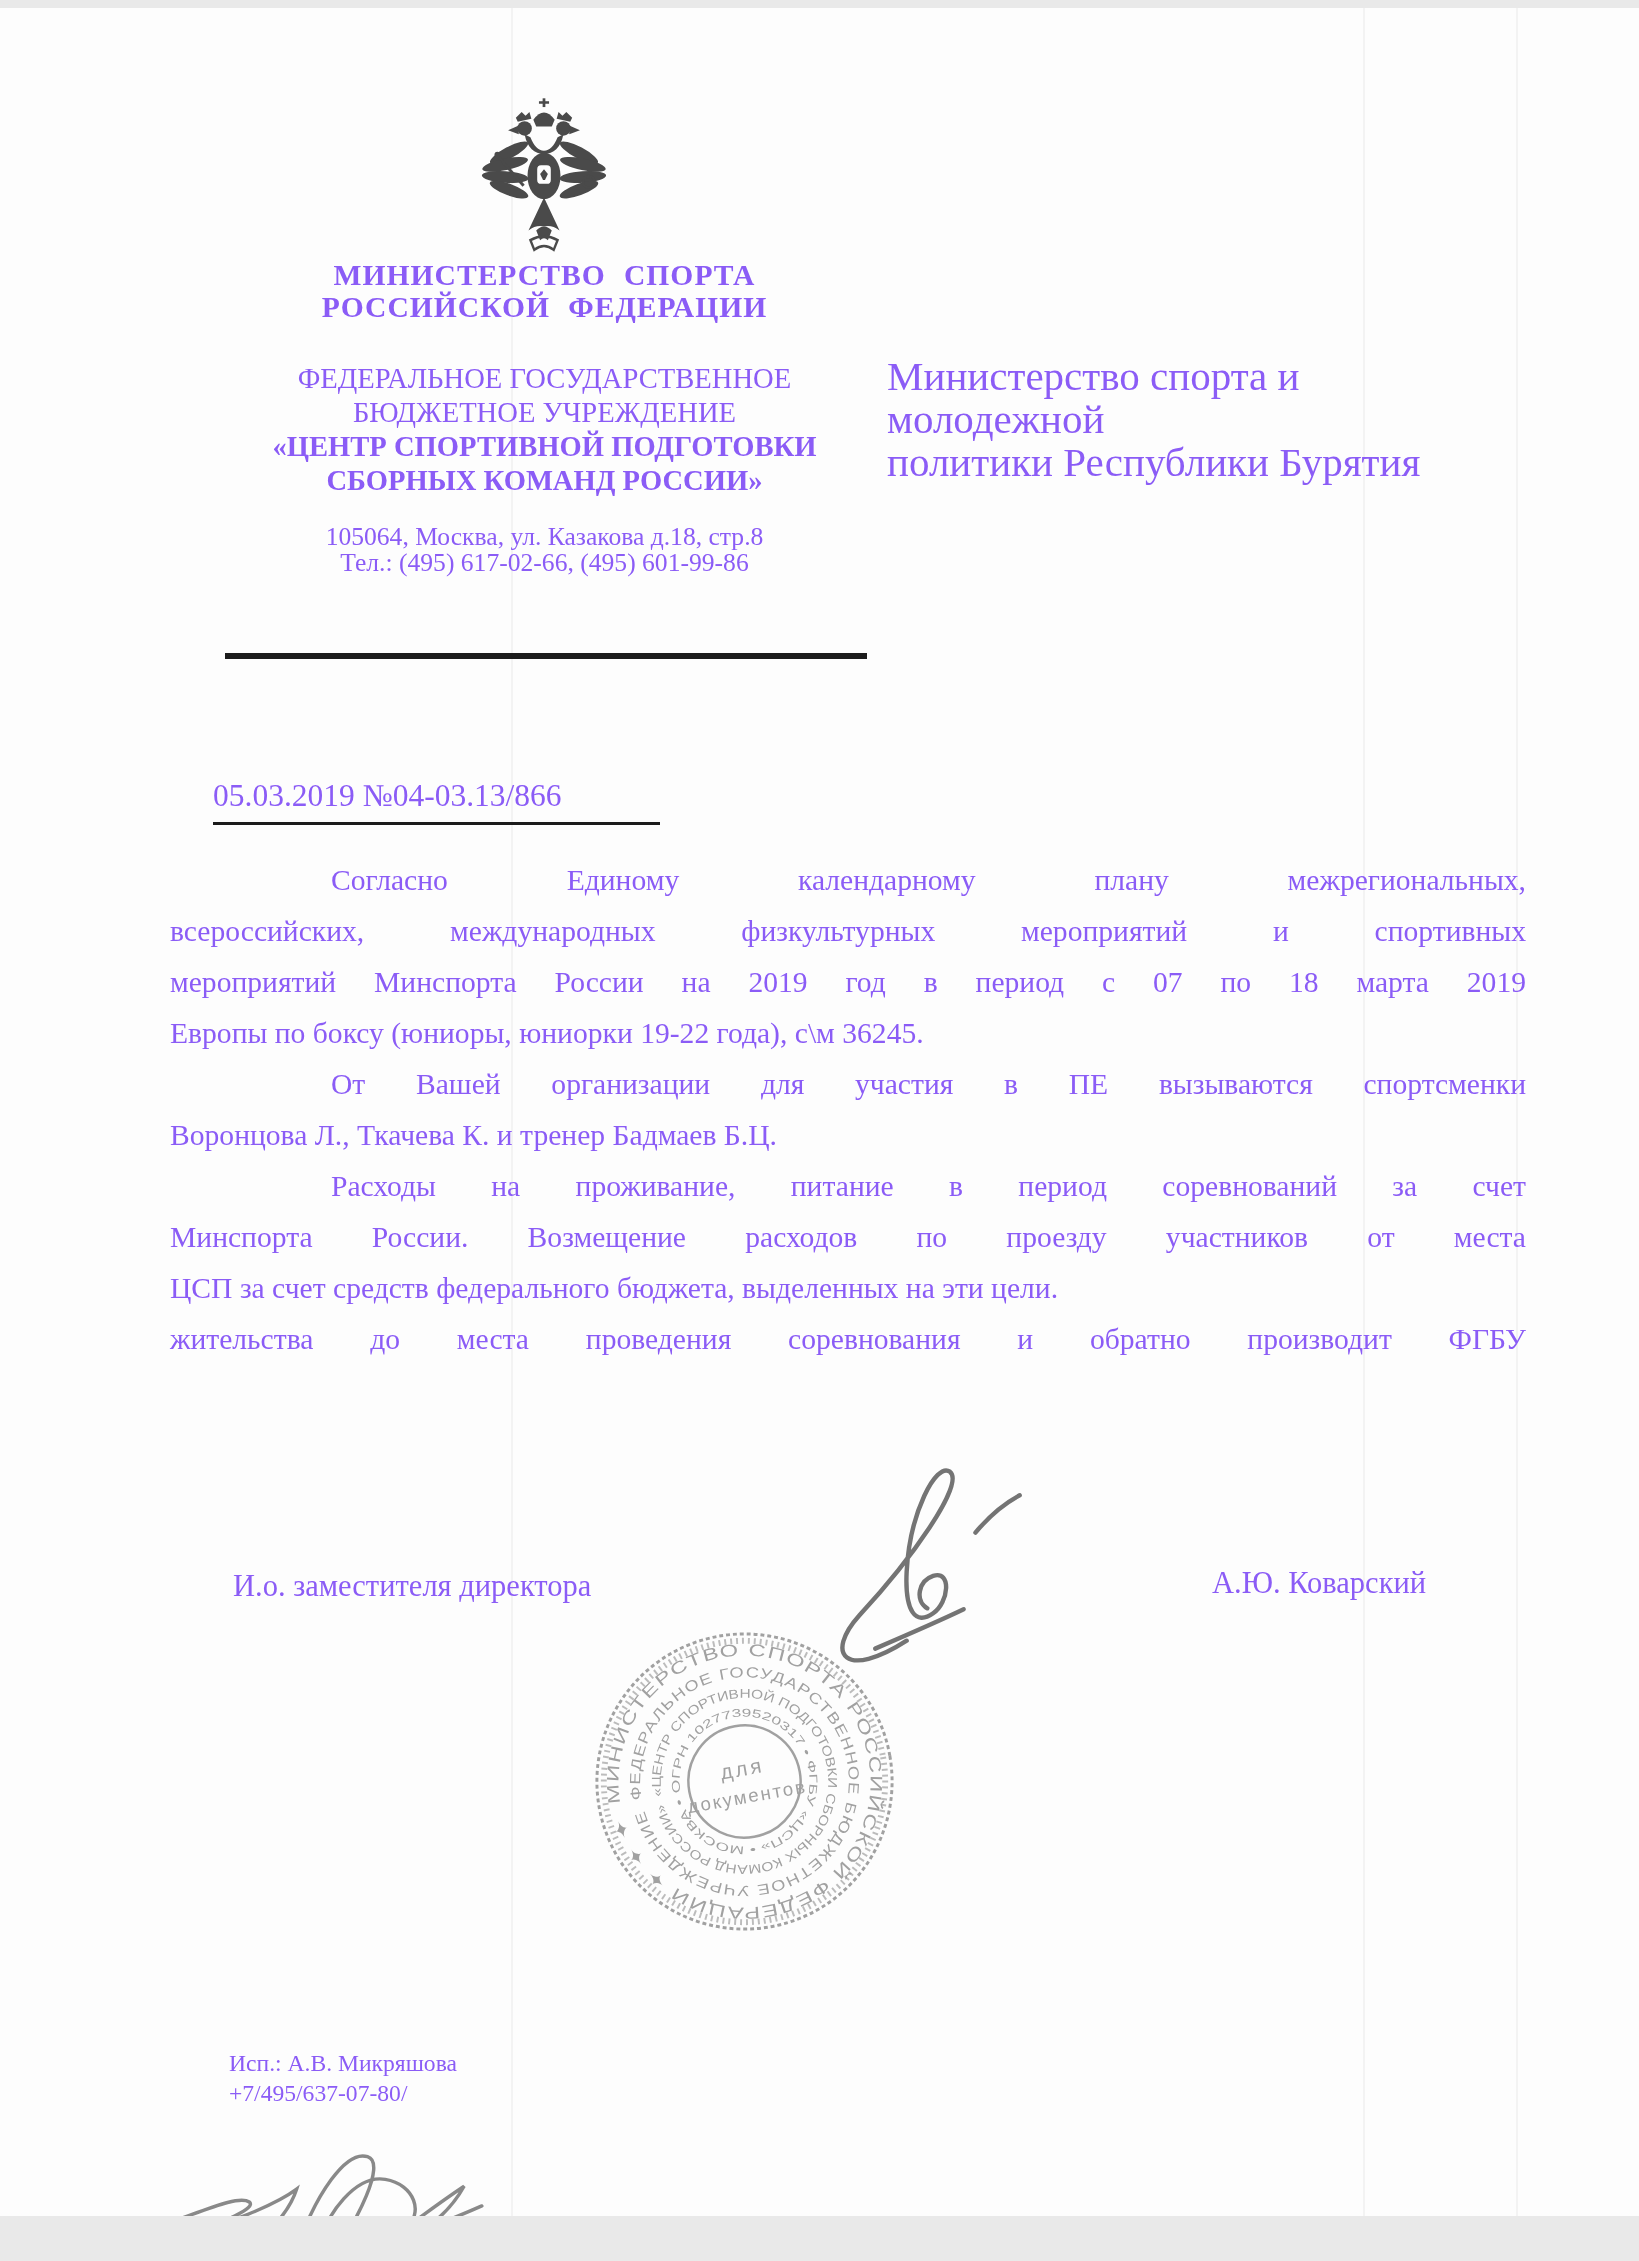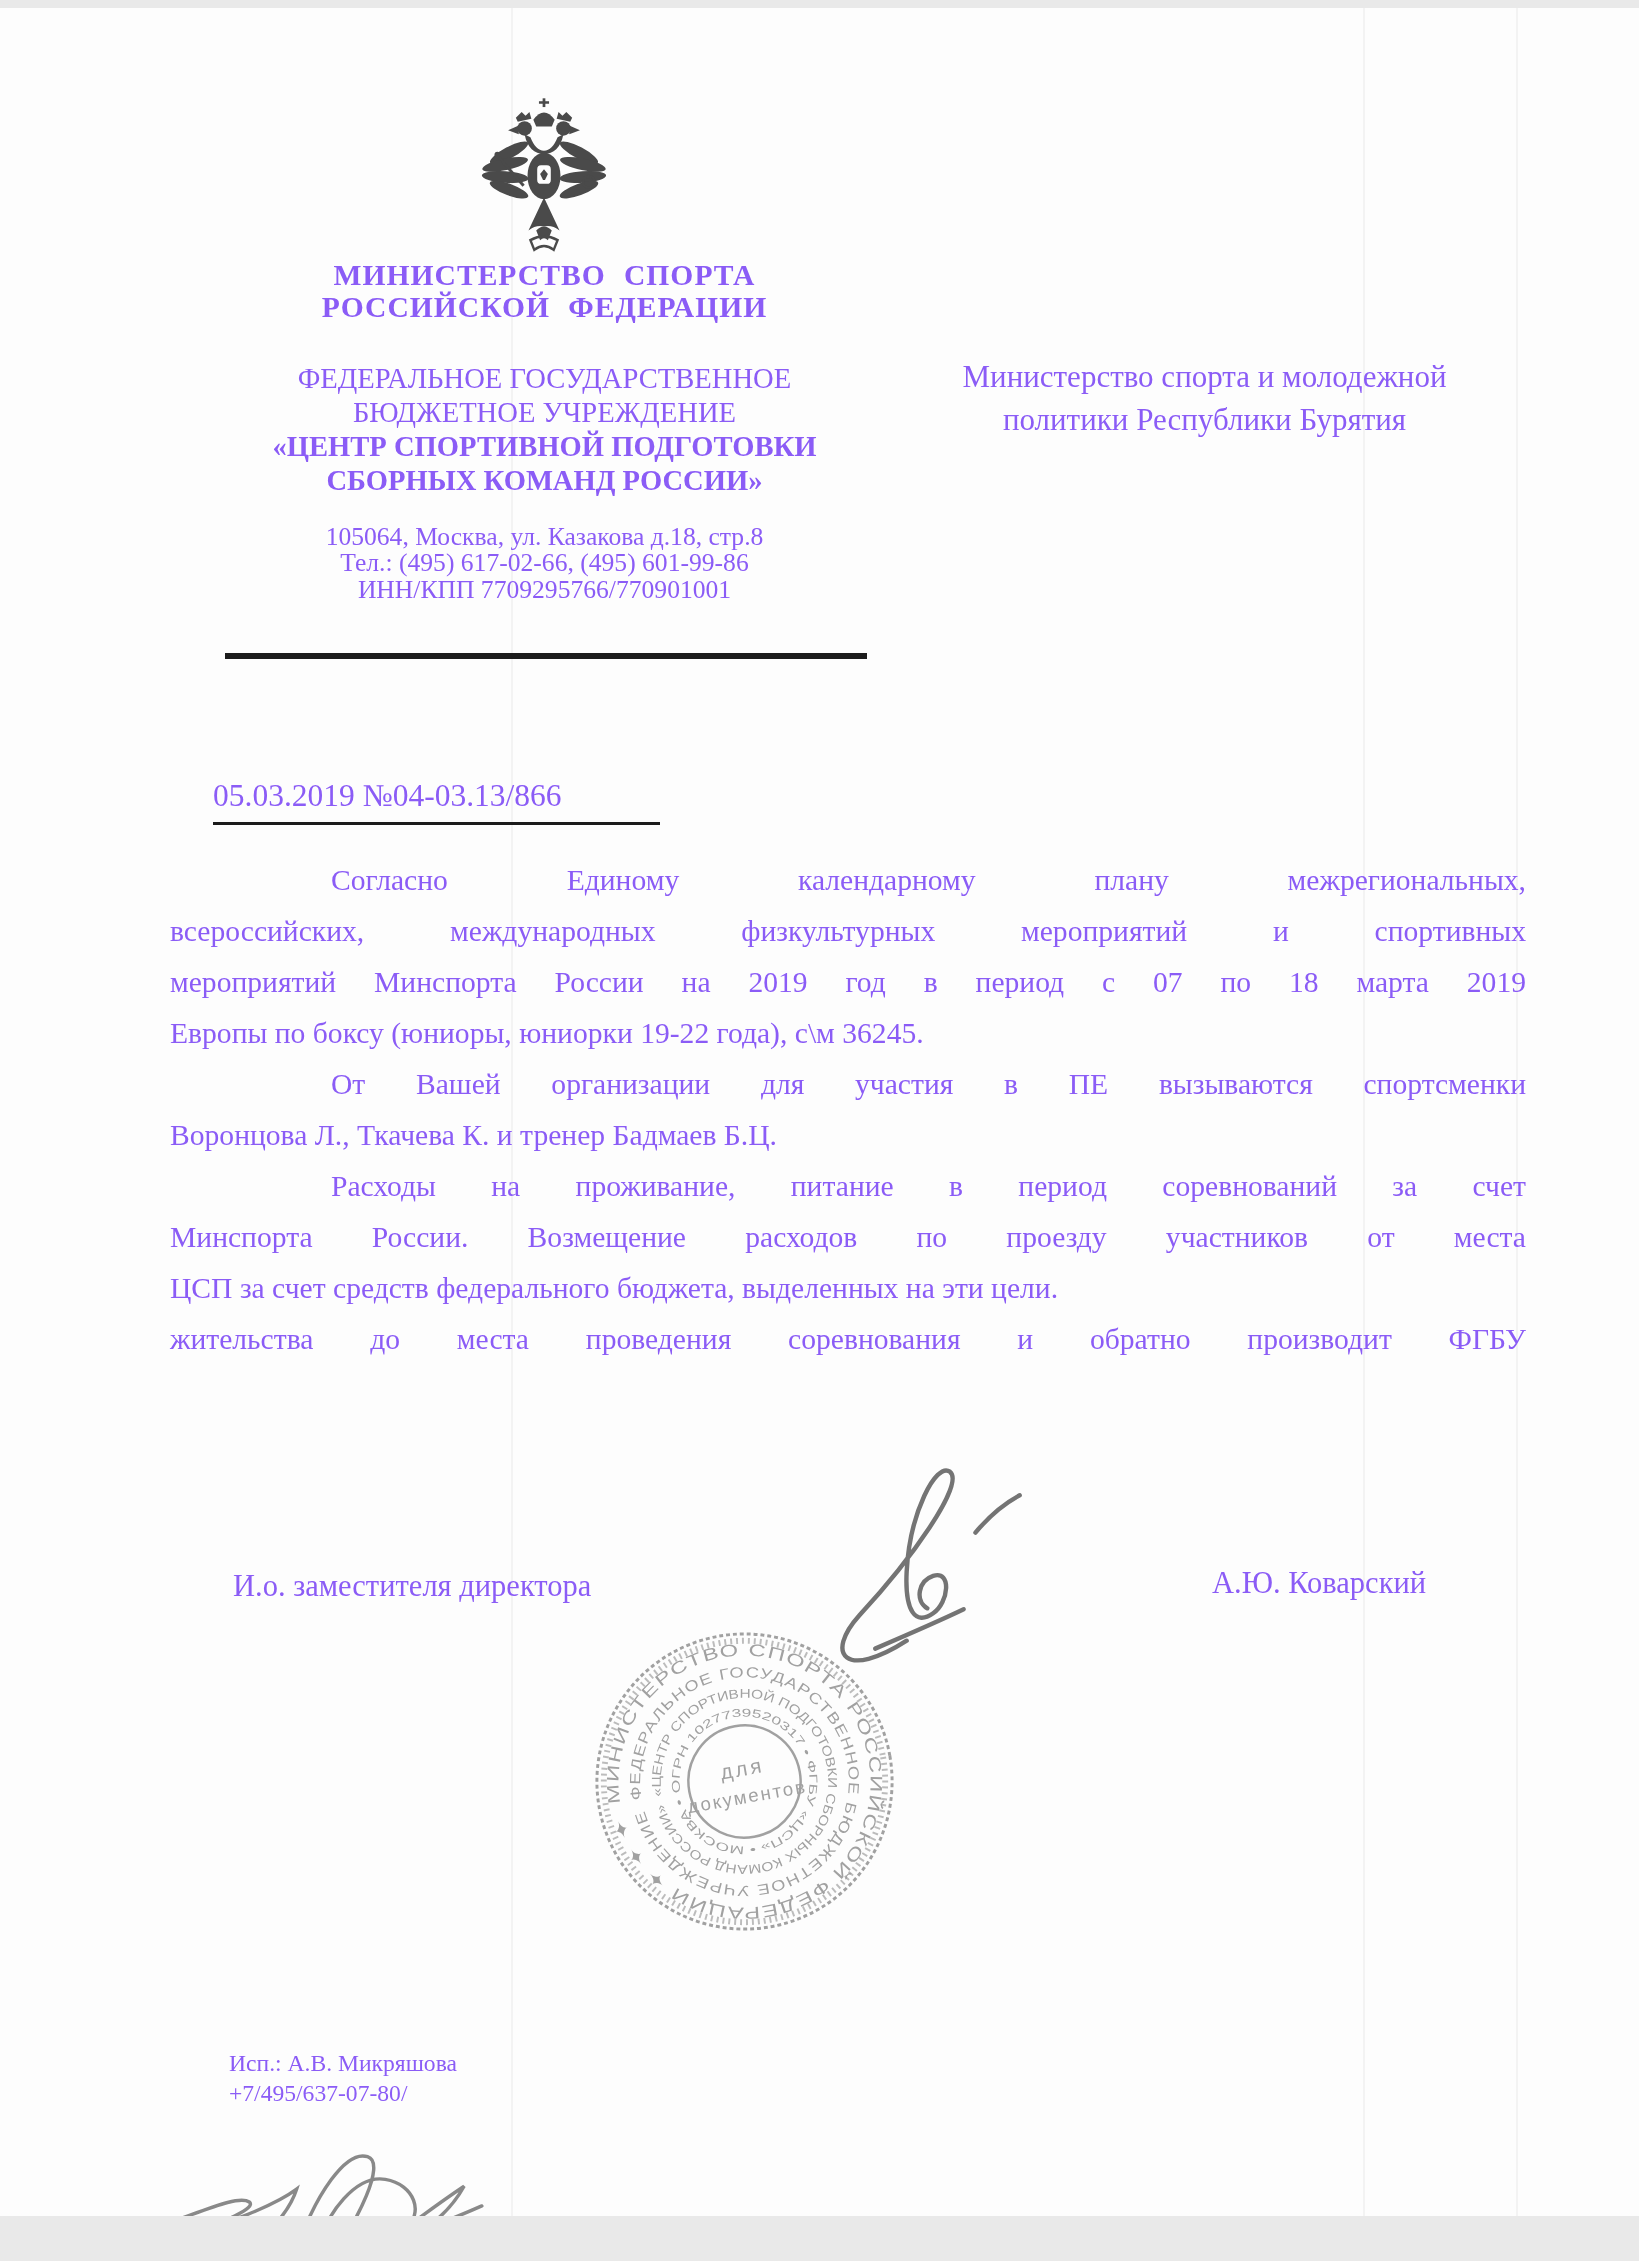--- a/index.html
+++ b/index.html
@@ -23,21 +23,21 @@
   .addr-block{margin-top:25.6px;}
   .addr-line{font-size:25.6px;line-height:26.6px;}
   .rule{
     position:absolute;left:225px;top:645px;width:642px;height:5.9px;
     background:#1c1c1c;
     box-shadow:0 -4.9px 0 -3px #1c1c1c;
   }
   
   .addressee{
     position:absolute;left:887px;top:347px;width:635px;
-    text-align:center;font-size:31px;line-height:43px;
+    font-size:41px;line-height:43px;
   }
   
   .refline{
     position:absolute;left:213px;top:770px;
     font-size:31.5px;padding:0 13.8px 7.9px 0;
     border-bottom:3.9px solid #1b1b1b;
     min-width:433px;
   }
   
   .body-text{
@@ -127,21 +127,20 @@
     <div class="min-line">РОССИЙСКОЙ ФЕДЕРАЦИИ</div>
     <div class="org-block">
       <div class="org-line">ФЕДЕРАЛЬНОЕ ГОСУДАРСТВЕННОЕ</div>
       <div class="org-line">БЮДЖЕТНОЕ УЧРЕЖДЕНИЕ</div>
       <div class="org-line bold">«ЦЕНТР СПОРТИВНОЙ ПОДГОТОВКИ</div>
       <div class="org-line bold">СБОРНЫХ КОМАНД РОССИИ»</div>
     </div>
     <div class="addr-block">
       <div class="addr-line">105064, Москва, ул. Казакова д.18, стр.8</div>
       <div class="addr-line">Тел.: (495) 617-02-66, (495) 601-99-86</div>
-      <div class="addr-line">ИНН/КПП 7709295766/770901001</div>
     </div>
   </div>
   <div class="rule"></div>
 
   <div class="addressee">
     <div>Министерство спорта и молодежной</div>
     <div>политики Республики Бурятия</div>
   </div>
 
   <div class="refline">05.03.2019 №04-03.13/866</div>

